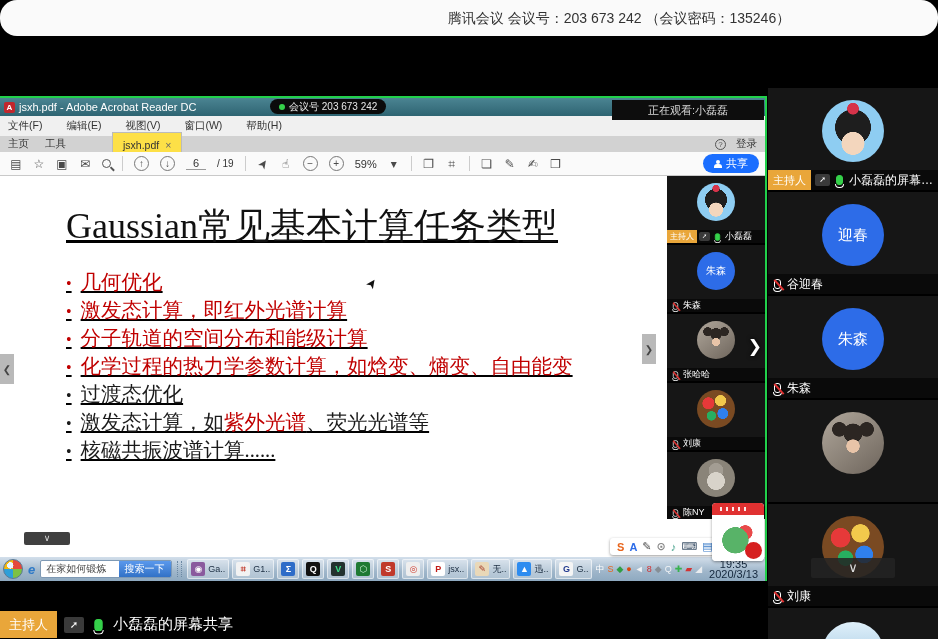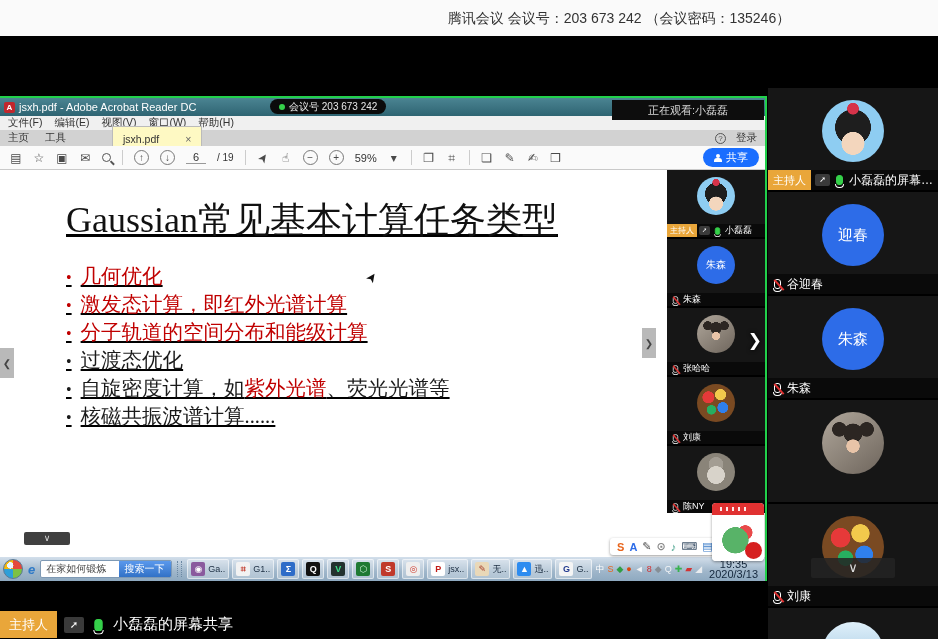--- a/index.html
+++ b/index.html
@@ -2,43 +2,43 @@
 <html style="--red: #c00000; --accent: #1a6eff; --badge: #e9a63a; --mic: #35d04a; --avblue: #2d6ce8; --green: #21d04b;"><head>
 <meta charset="utf-8">
 <style>
   html,body{margin:0;padding:0;background:#000;}
   *{box-sizing:border-box;}
   .stage{position:relative;width:938px;height:639px;overflow:hidden;background:#000;
          font-family:"Liberation Sans","DejaVu Sans",sans-serif;}
 
   
   .topbar{position:absolute;left:0;top:0;width:938px;height:36px;background:#fafafa;
-          color:#333;font-size:14px;line-height:36px;text-align:center;text-indent:300px;}
+          color:#333;font-size:14px;line-height:36px;text-align:center;text-indent:300px;border-radius:17px;}
 
   
   .shared{position:absolute;left:0;top:96px;width:767px;height:485px;
           border-top:2px solid var(--green);border-right:2px solid var(--green);
           background:#d8d8d8;display:flex;flex-direction:column;}
 
   .titlebar{height:18px;background:linear-gradient(#4b8492,#2e6472);display:flex;align-items:center;
             padding:0 4px;color:#fff;font-size:11px;position:relative;flex:0 0 auto;}
   .acroicon{width:11px;height:11px;background:#c1272d;color:#fff;font-size:8px;line-height:11px;
             text-align:center;border-radius:2px;margin-right:4px;font-weight:bold;}
   .meetpill{position:absolute;left:270px;top:1px;height:15px;background:#0b0b0b;border-radius:8px;
             color:#e8e8e8;font-size:10px;display:flex;align-items:center;padding:0 9px;gap:4px;}
   .meetpill::before{content:"";width:6px;height:6px;border-radius:50%;background:var(--mic);}
 
-  .menubar{height:14px;background:#f0f0f0;display:flex;align-items:center;gap:12px;
-           padding:4px 8px;font-size:10.5px;color:#333;flex:0 0 auto;}
+  .menubar{height:14px;background:#f0f0f0;display:flex;align-items:center;gap:24px;
+           padding:10px 8px;font-size:10.5px;color:#333;flex:0 0 auto;}
   .menubar span{cursor:default;}
 
   .tabbar{height:16px;background:#d2d2d2;display:flex;align-items:center;font-size:10.5px;
           color:#333;position:relative;flex:0 0 auto;padding:0 8px;gap:16px;}
-  .doctab{background:#fef9c3;border:1px solid #bbb;border-bottom:none;height:15px;display:flex;
-          align-items:center;gap:26px;padding:12px 10px;margin-left:30px;}
+  .doctab{background:#fde047;border:1px solid #bbb;border-bottom:none;height:15px;display:flex;
+          align-items:center;gap:6px;padding:12px 10px;margin-left:30px;}
   .tab-close{color:#666;}
   .tabright{position:absolute;right:8px;top:0;height:16px;display:flex;align-items:center;gap:10px;}
   .helpcirc{width:11px;height:11px;border:1px solid #555;border-radius:50%;font-size:8px;
             line-height:10px;text-align:center;color:#555;}
 
   .toolbar{height:24px;background:#fafafa;border-bottom:1px solid #c9c9c9;display:flex;
            align-items:center;gap:11px;padding:0 10px;font-size:12px;color:#555;position:relative;flex:0 0 auto;}
   .toolbar .tbi{display:inline-block;min-width:12px;text-align:center;color:#4a4a4a;}
   .toolbar .circ{width:15px;height:15px;border:1px solid #777;border-radius:50%;font-size:10px;
                  line-height:13px;text-align:center;}
@@ -254,22 +254,23 @@
       </span>
     </div>
 
     <div class="docarea">
       <div class="slide">
         <div class="slide-title">Gaussian常见基本计算任务类型</div>
         <ul class="bullets">
             <li class="bullet-line"><span class="marker" style="color: rgb(192, 0, 0);">•</span><span class="seg" style="color: rgb(192, 0, 0);">几何优化</span></li>
             <li class="bullet-line"><span class="marker" style="color: rgb(192, 0, 0);">•</span><span class="seg" style="color: rgb(192, 0, 0);">激发态计算，即红外光谱计算</span></li>
             <li class="bullet-line"><span class="marker" style="color: rgb(192, 0, 0);">•</span><span class="seg" style="color: rgb(192, 0, 0);">分子轨道的空间分布和能级计算</span></li>
+            <li class="bullet-line"><span class="marker" style="color: rgb(192, 0, 0);">•</span><span class="seg" style="color: rgb(192, 0, 0);">化学过程的热力学参数计算，如焓变、熵变、自由能变</span></li>
             <li class="bullet-line"><span class="marker" style="color: rgb(26, 26, 26);">•</span><span class="seg" style="color: rgb(26, 26, 26);">过渡态优化</span></li>
-            <li class="bullet-line"><span class="marker" style="color: rgb(26, 26, 26);">•</span><span class="seg" style="color: rgb(26, 26, 26);">自旋密度计算，如</span><span class="seg" style="color: rgb(192, 0, 0);">紫外光谱</span><span class="seg" style="color: rgb(26, 26, 26);">、荧光光谱等</span></li>
+            <li class="bullet-line"><span class="marker" style="color: rgb(26, 26, 26);">•</span><span class="seg" style="color: rgb(26, 26, 26);">激发态计算，如</span><span class="seg" style="color: rgb(192, 0, 0);">紫外光谱</span><span class="seg" style="color: rgb(26, 26, 26);">、荧光光谱等</span></li>
             <li class="bullet-line"><span class="marker" style="color: rgb(26, 26, 26);">•</span><span class="seg" style="color: rgb(26, 26, 26);">核磁共振波谱计算......</span></li>
           </ul>
       </div>
       <span class="mousecur">➤</span>
       <div class="pgarrow left">❮</div>
       <div class="pgarrow right">❯</div>
 
       <div class="innerstrip">
           <div class="tile">
             <div class="avatar av-anime"></div>

